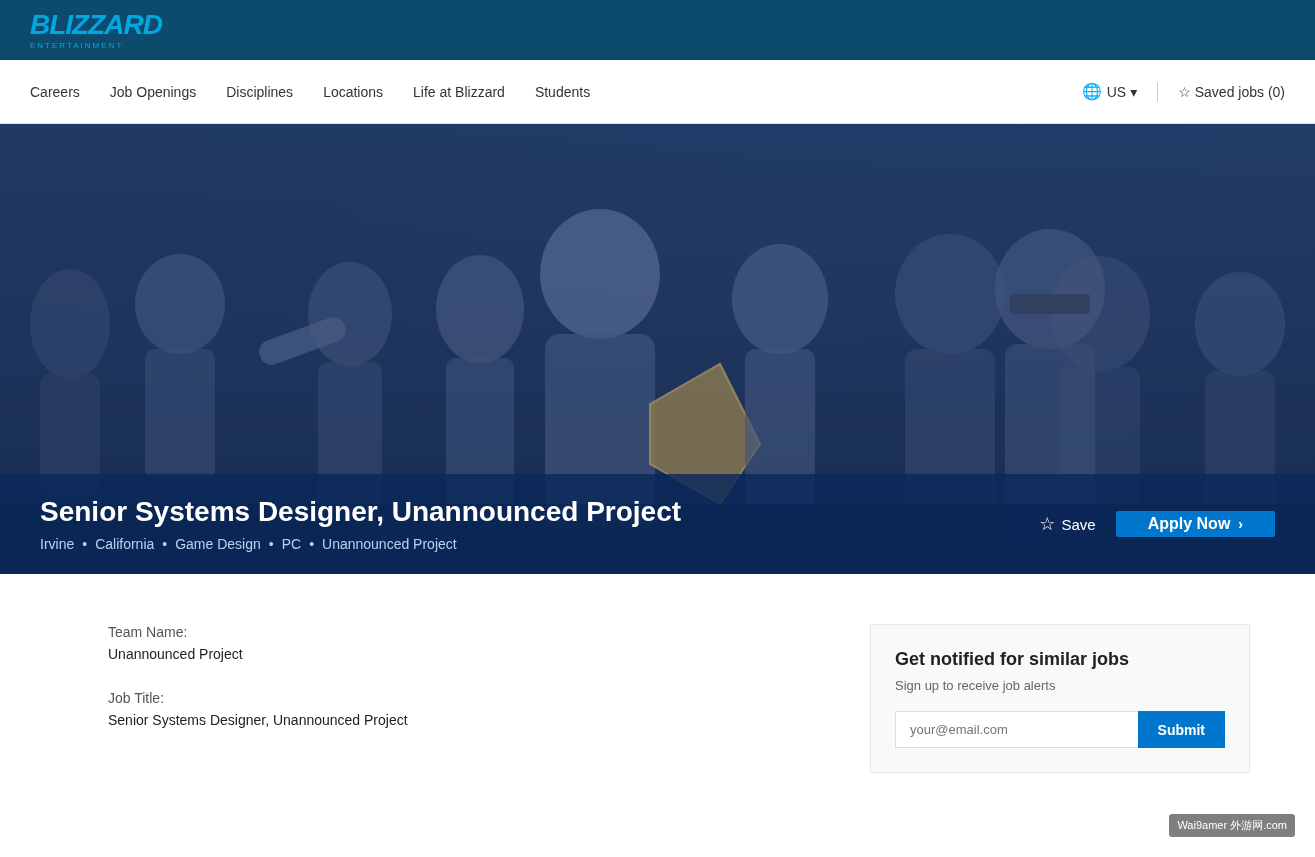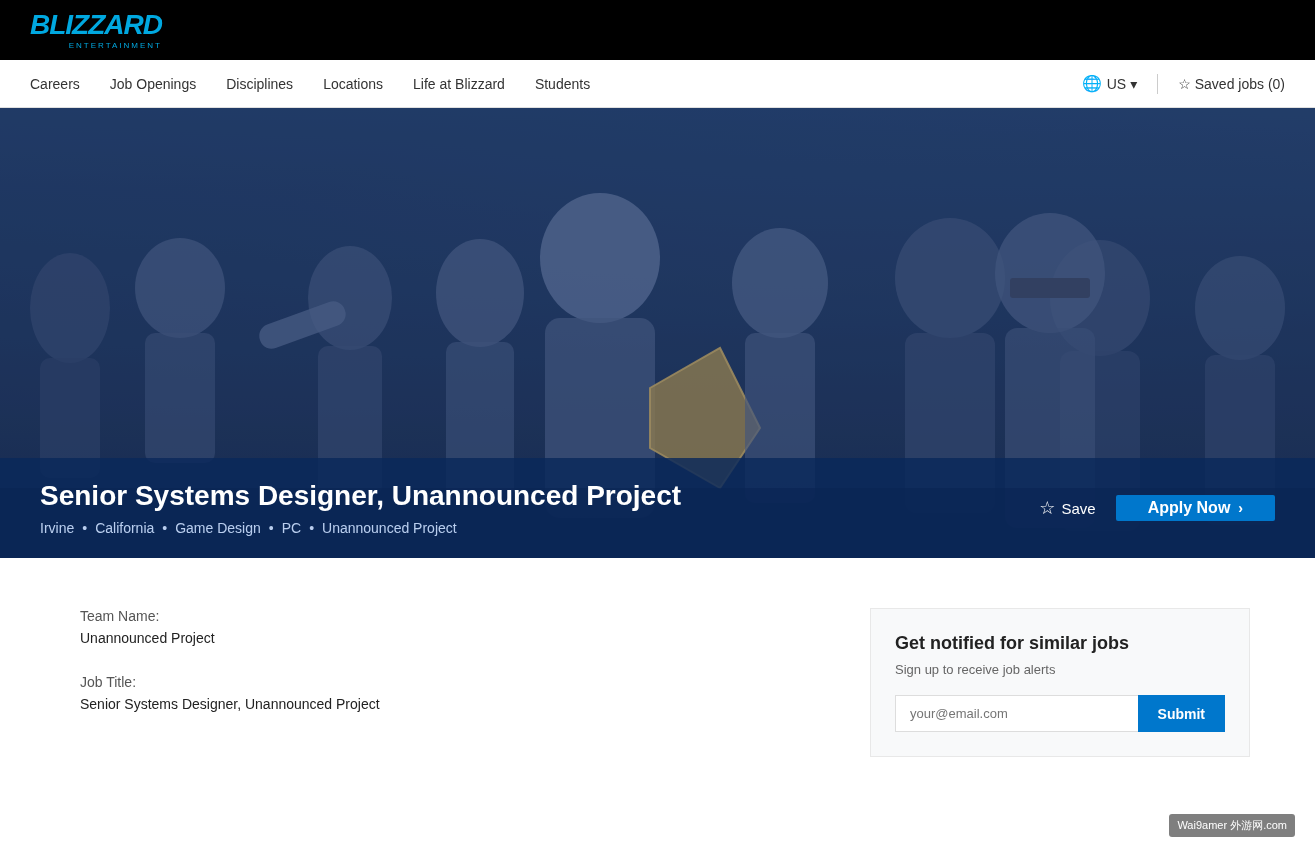--- a/index.html
+++ b/index.html
@@ -1,25 +1,24 @@
 <!DOCTYPE html>
 <html><head>
   <meta charset="utf-8">
   <style>
     * { margin: 0; padding: 0; box-sizing: border-box; }
     body { font-family: Arial, sans-serif; background: #fff; color: #333; width: 1315px; }
 
     
     .top-bar {
-      background: #000000;
+      background: #0c4a6e;
       height: 60px;
       display: flex;
       align-items: center;
       padding: 0 30px;
-      text-align: right;
     }
     .logo-area {
       display: flex;
       align-items: center;
     }
     .logo-text {
       color: #00a8e0;
       font-size: 28px;
       font-weight: 900;
       font-style: italic;
@@ -31,21 +30,21 @@
       font-size: 8px;
       letter-spacing: 2px;
       text-transform: uppercase;
       display: block;
       margin-top: 2px;
     }
 
     
     .nav-bar {
       background: #fff;
-      height: 48px;
+      height: 64px;
       display: flex;
       align-items: center;
       padding: 0 30px;
       border-bottom: 1px solid #e0e0e0;
       justify-content: space-between;
     }
     .nav-links {
       display: flex;
       gap: 30px;
       align-items: center;
@@ -165,20 +164,21 @@
       gap: 40px;
       padding: 50px 40px 40px 80px;
       max-width: 1315px;
     }
     .job-details {
       flex: 1;
       max-width: 750px;
     }
     .detail-row {
       margin-bottom: 28px;
+      margin-left: 28px;
     }
     .detail-label {
       font-size: 14px;
       color: #555;
       margin-bottom: 6px;
     }
     .detail-value {
       font-size: 14px;
       color: #222;
       font-weight: 400;

